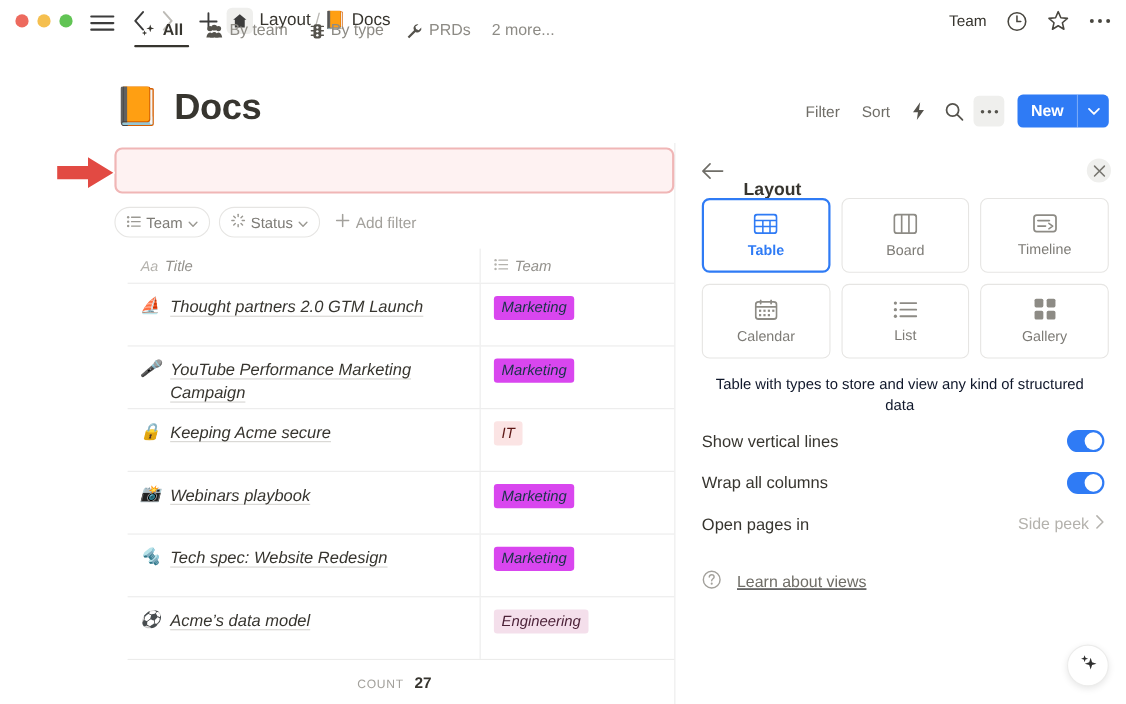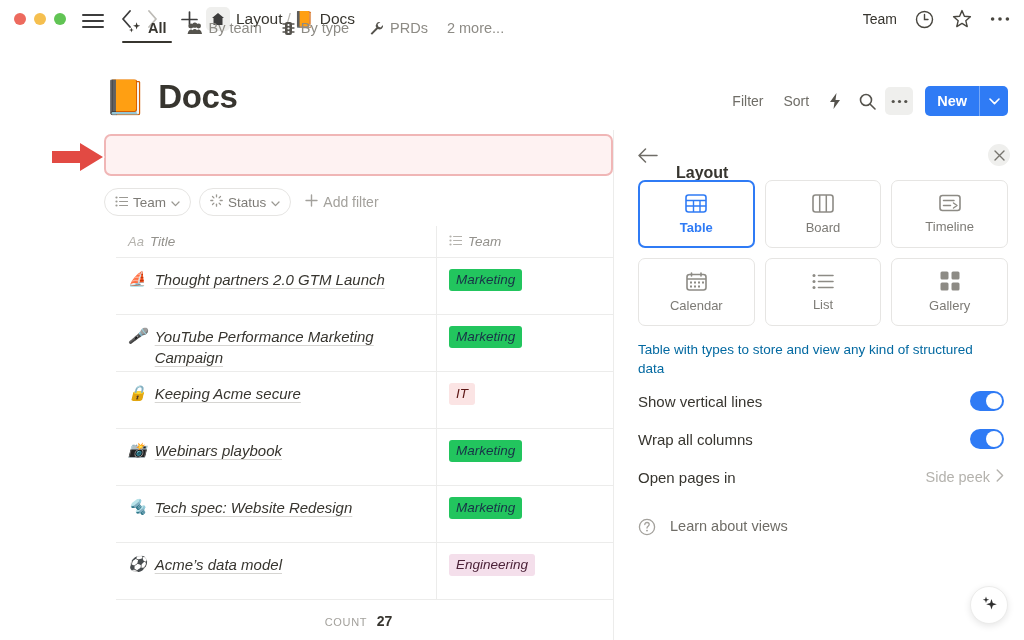--- a/index.html
+++ b/index.html
@@ -89,21 +89,21 @@
   .trow { display:flex; border-bottom:1px solid #ececeb; min-height:57px; }
   .td { padding:11px 12px 0 12px; }
   .td-title { width:320px; display:flex; align-items:flex-start; gap:8px; }
   .td-team  { width:189px; border-left:1px solid #ececeb; }
   .row-emoji { font-size:15px; line-height:20px; }
   .row-title {
     font-size:15px; color:#37352f; line-height:21px;
     text-decoration:underline; text-decoration-color:#d6d5d2; text-underline-offset:3px;
   }
   .tag { display:inline-block; font-size:13.5px; padding:1px 7px; border-radius:3px; line-height:20px; }
-  .tag-marketing { background:#22c55e; color:#183347; }
+  .tag-marketing { background:#d946ef; color:#183347; }
   .tag-it { background:#fbe4e4; color:#5d1715; }
   .tag-engineering { background:#f4dfeb; color:#4c2238; }
   .count-row { position:absolute; left:104px; top:612px; width:509px; text-align:center; }
   .count-row .lbl { font-size:11px; letter-spacing:0.7px; color:#a3a19c; }
   .count-row .val { font-size:14px; color:#37352f; font-weight:bold; margin-left:5px; }
 
   
   .panel {
     position:absolute; right:0; top:130px; width:411px; height:510px;
     background:#fff; border-left:1px solid #ececeb;
@@ -136,30 +136,30 @@
   .lcard {
     height:68px; border:1px solid #e6e5e3; border-radius:7px;
     display:flex; flex-direction:column; align-items:center; justify-content:center; gap:7px;
   }
   .lcard.sel { border:2px solid #2f7bf5; }
   .lcard .cname { font-size:13px; color:#7d7b76; }
   .lcard.sel .cname { color:#2f7bf5; font-weight:bold; }
   .lcard .cicon { color:#8d8b85; display:flex; }
   .lcard.sel .cicon { color:#2f7bf5; }
 
-  .panel-desc { padding:14px 26px 0 24px; font-size:13.5px; color:#0369a1; line-height:19px; }
+  .panel-desc { padding:14px 26px 0 24px; font-size:13.5px; color:#0f172a; line-height:19px;text-align:center; }
 
   .opt-row { display:flex; align-items:center; padding:0 20px 0 24px; height:30px; margin-top:8px; }
   .opt-label { font-size:15px; color:#37352f; }
   .opt-right { margin-left:auto; display:flex; align-items:center; gap:6px; }
   .toggle { width:34px; height:20px; border-radius:10px; background:#2f7bf5; position:relative; }
   .toggle .knob { position:absolute; right:2px; top:2px; width:16px; height:16px; border-radius:50%; background:#fff; }
   .opt-value { font-size:14.5px; color:#b4b2ad; }
 
-  .learn-row { display:flex; gap:14px; padding:0 24px; margin-top:26px; }
+  .learn-row { display:flex; align-items:center; gap:14px; padding:0 24px; margin-top:26px;text-decoration:underline; }
   .learn-txt { font-size:14.5px; color:#6f6d67; }
 
   
   .fab {
     position:absolute; right:16px; bottom:16px; width:38px; height:38px;
     border-radius:50%; background:#fff; border:1px solid #ececeb;
     box-shadow:0 2px 7px rgba(0,0,0,0.10);
     display:flex; align-items:center; justify-content:center;
   }
 </style>

